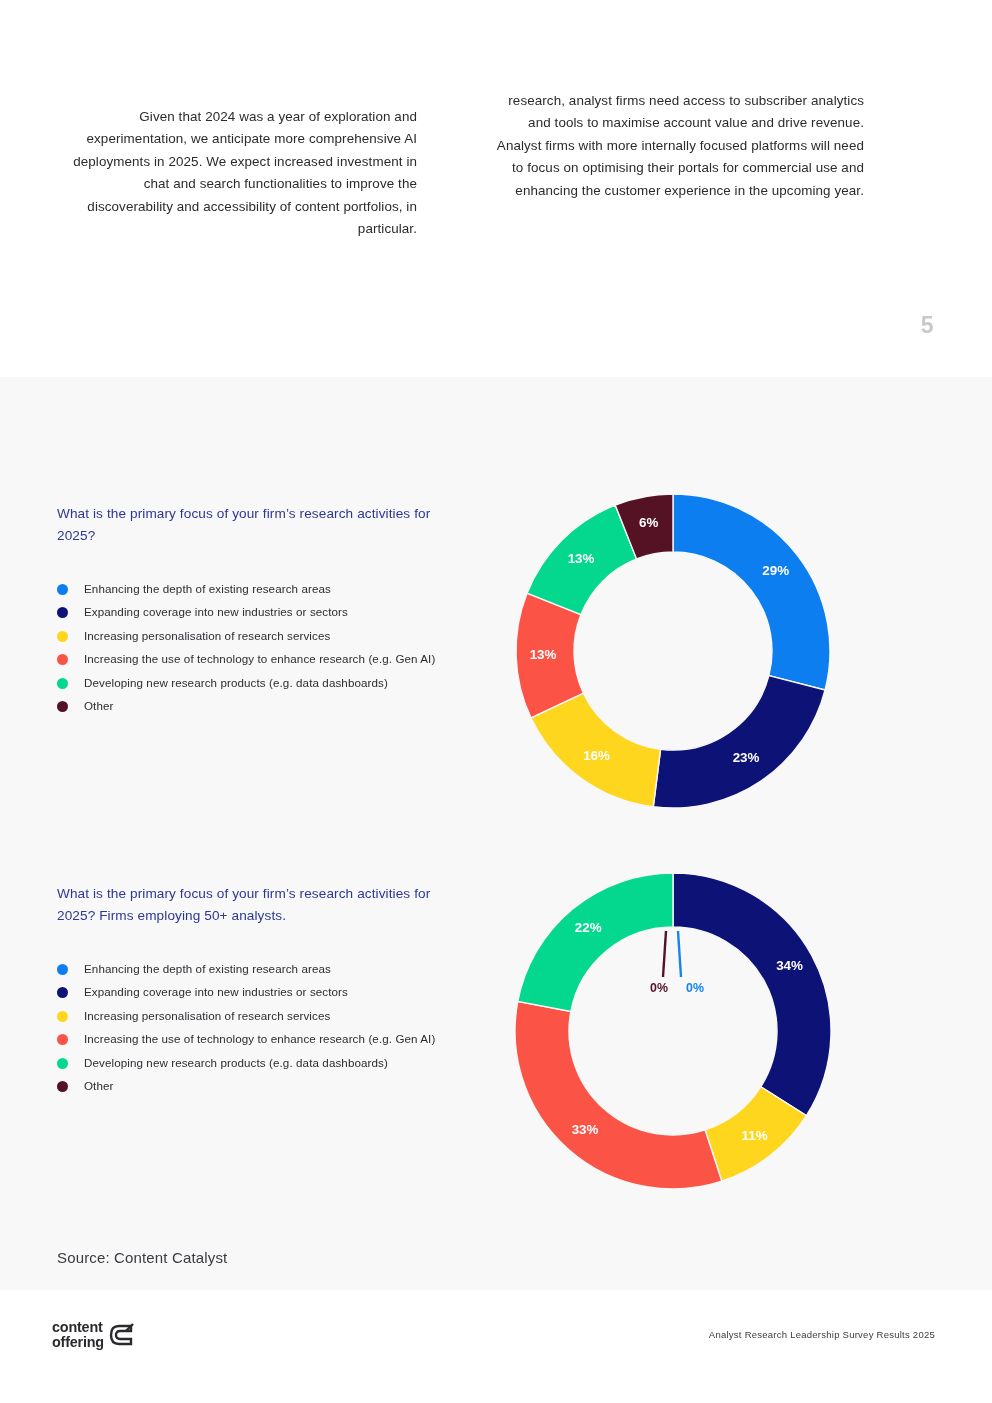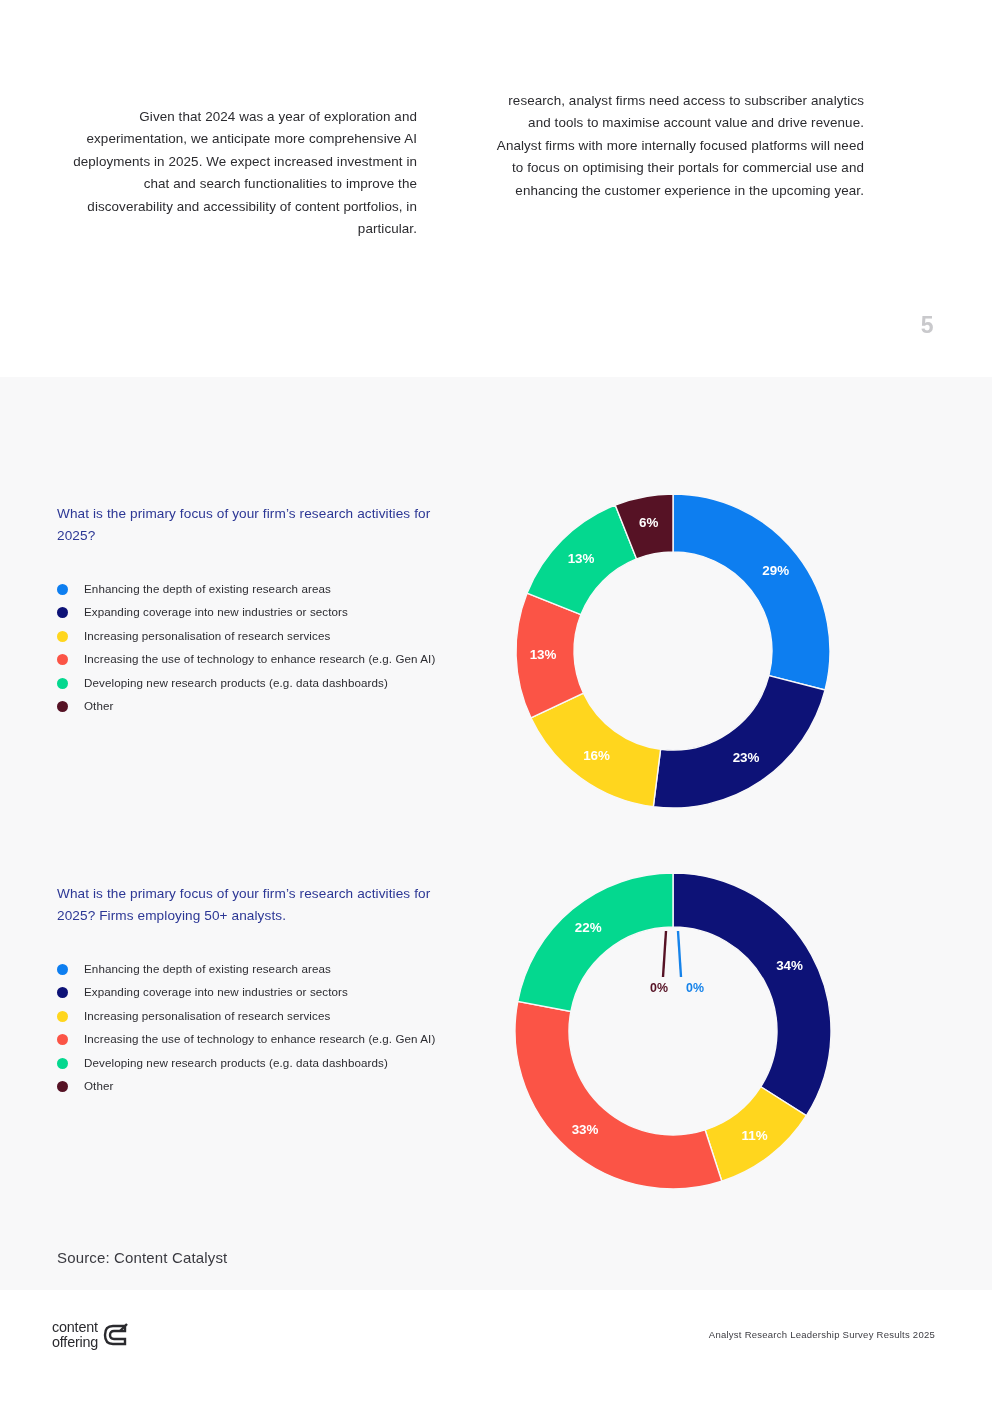--- a/index.html
+++ b/index.html
@@ -151,21 +151,21 @@
     background: #ffffff;
   }
   .logo {
     position: absolute;
     left: 52px; top: 30px;
     display: flex;
     align-items: center;
   }
   .logo-text {
     font-family: "Liberation Sans", sans-serif;
-    font-weight: normal;
+    font-weight: bold;
     font-size: 14.4px;
     line-height: 14.6px;
     color: #2a2a2e;
     letter-spacing: -0.2px;
   }
   .logo-mark { margin-left: 5px; margin-top: 1px; }
   .footer-right {
     position: absolute;
     right: 57px; top: 39px;
     font-size: 9.5px;

